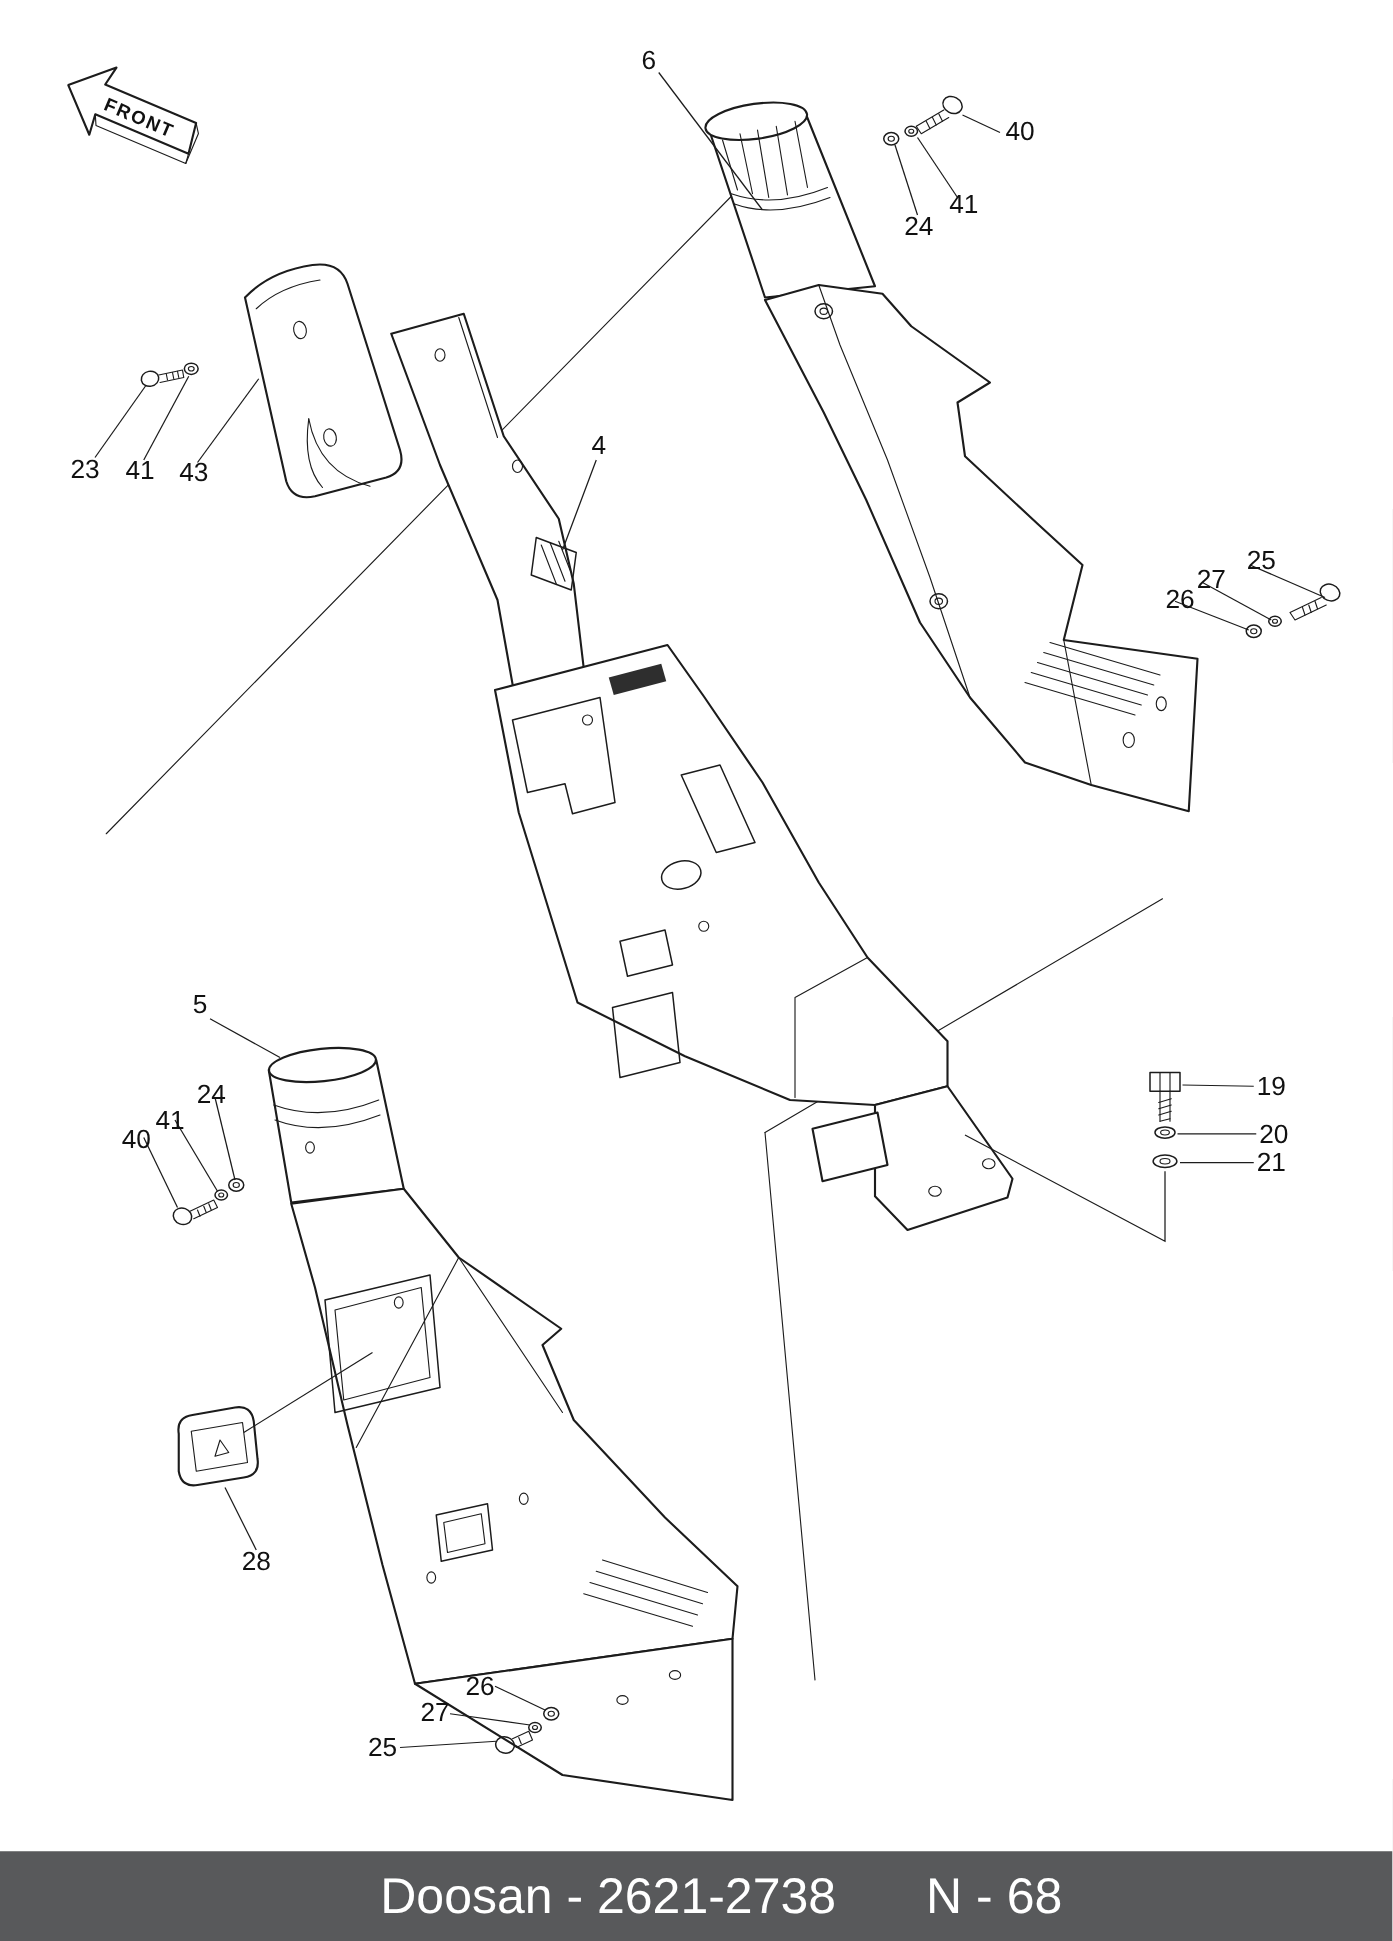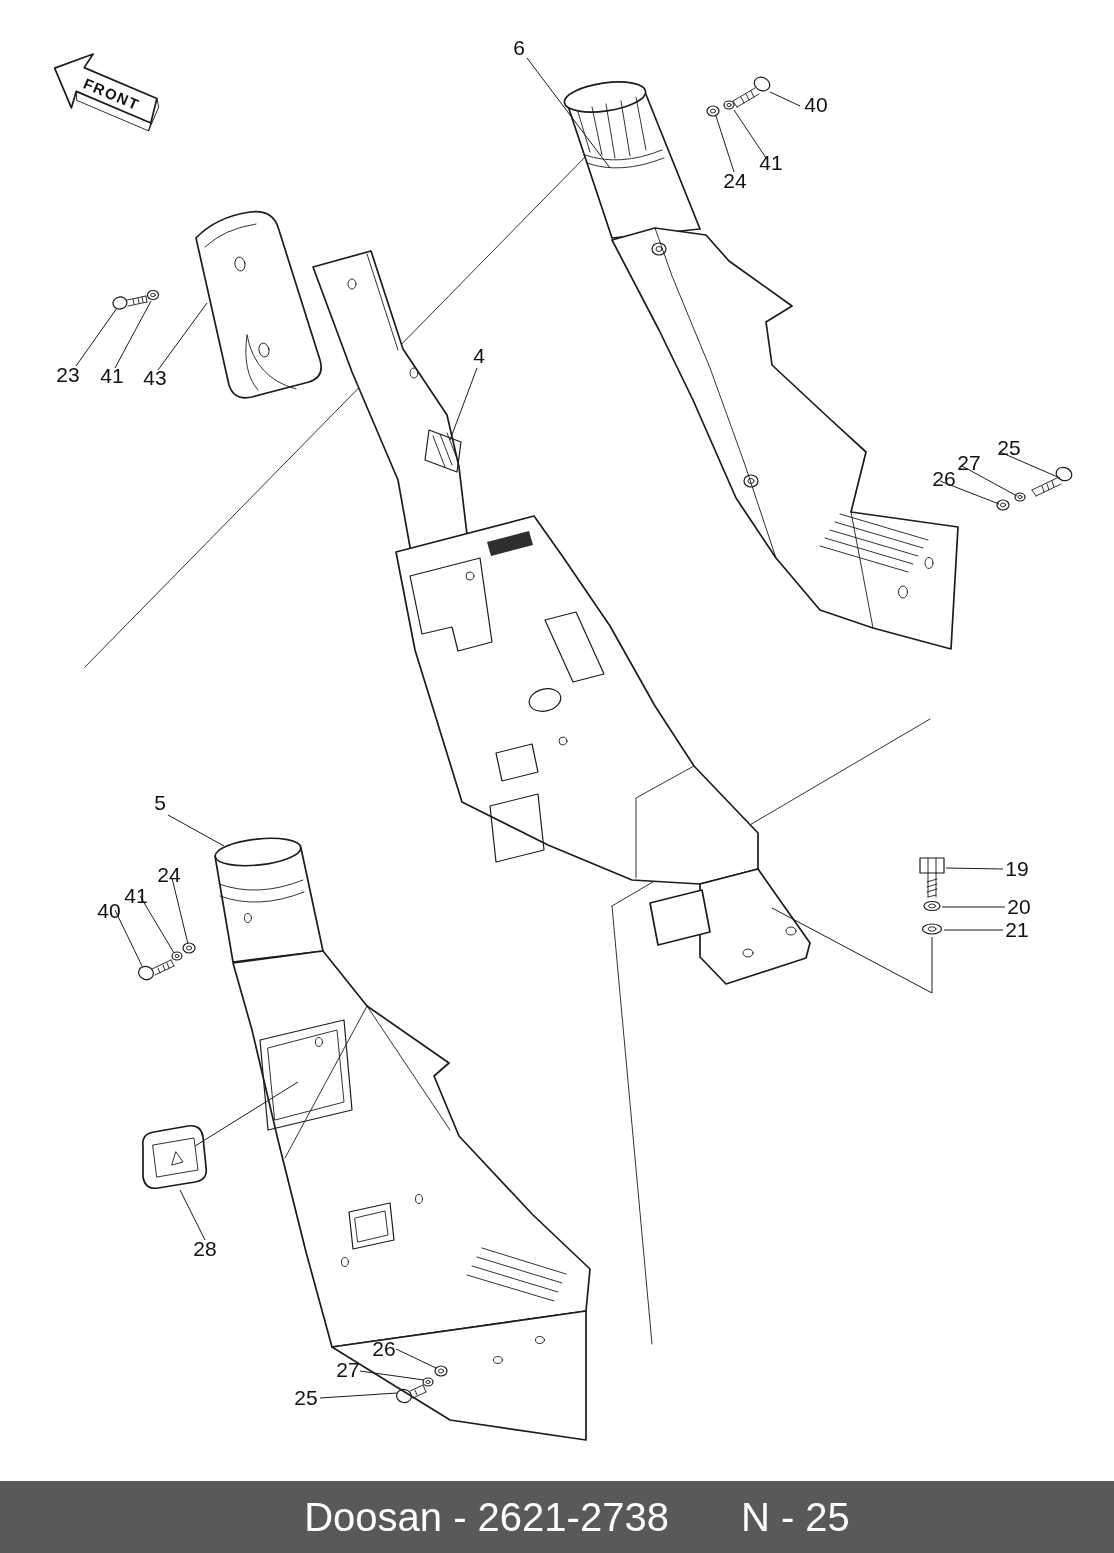--- a/index.html
+++ b/index.html
@@ -242,16 +242,16 @@
       <text class="callout" x="1017" y="937" text-anchor="middle">21</text>
       <text class="callout" x="205" y="1256" text-anchor="middle">28</text>
       <text class="callout" x="384" y="1356" text-anchor="middle">26</text>
       <text class="callout" x="348" y="1377" text-anchor="middle">27</text>
       <text class="callout" x="306" y="1405" text-anchor="middle">25</text>
     </g>
   </svg>
 
   <div class="footer">
     <span>Doosan - 2621-2738</span>
-    <span>N - 25</span>
+    <span>N - 68</span>
   </div>
 
 </div>
 
 </body></html>

